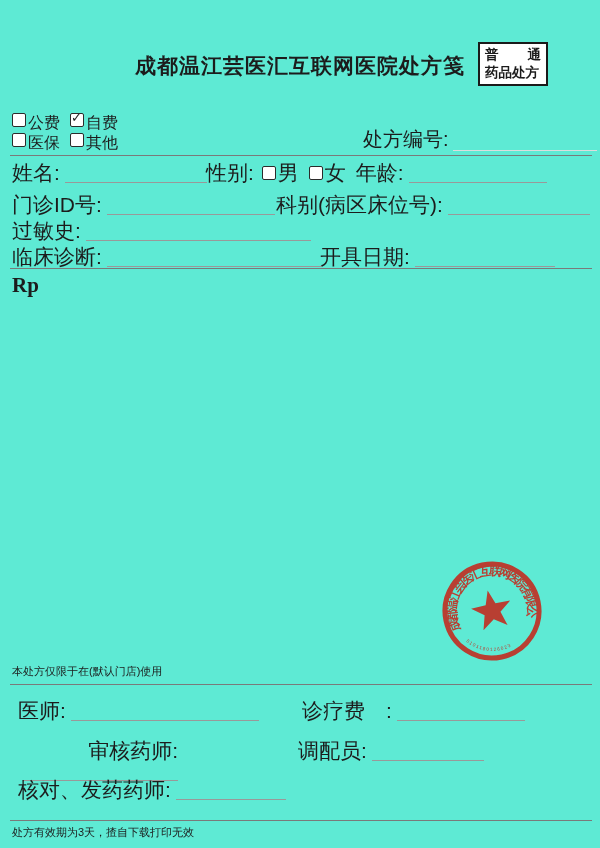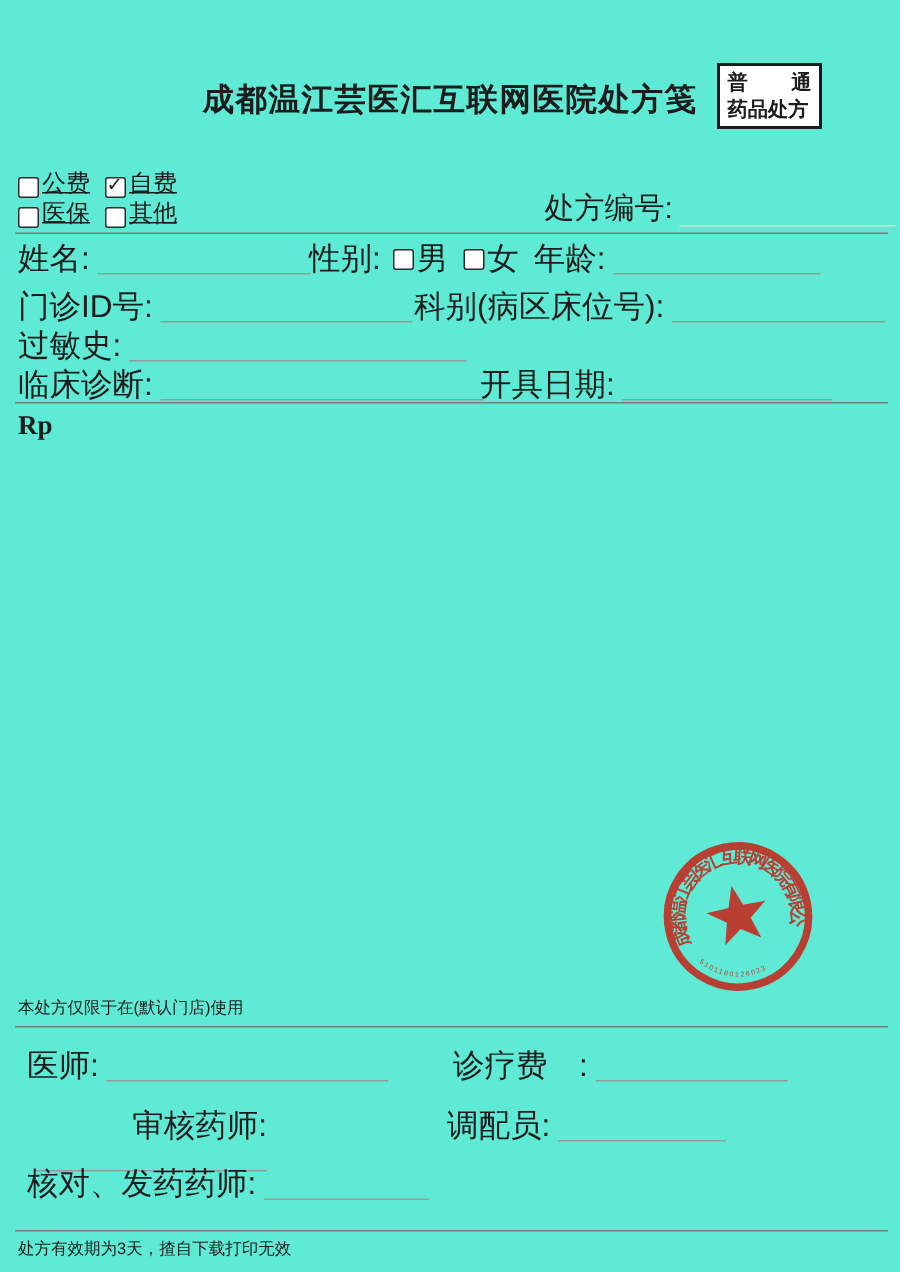--- a/index.html
+++ b/index.html
@@ -16,40 +16,40 @@
     position:absolute;left:478px;top:42px;width:56px;
     border:2px solid #1a1a1a;padding:2px 5px;
     font-size:13.5px;font-weight:bold;line-height:18px;background:#fff;
   }
   .badge .l1{display:flex;justify-content:space-between;}
   .pay{
     position:absolute;left:12px;top:113px;
     display:grid;grid-template-columns:58px auto;grid-row-gap:1px;
     font-size:16px;line-height:19px;
   }
-  .pay .opt{display:flex;align-items:flex-end;white-space:nowrap;text-decoration:underline;}
+  .pay .opt{display:flex;align-items:flex-start;white-space:nowrap;}
   .cbx{
     position:relative;display:inline-block;width:12px;height:12px;
     border:1.5px solid #2b2b2b;border-radius:2px;margin-right:2px;flex:0 0 auto;
     background:#fff;
   }
   .cbx .tick{
     position:absolute;left:0px;top:-3px;font-size:13px;font-weight:bold;color:#222;
     line-height:14px;
   }
   .g{
     position:absolute;display:flex;align-items:flex-end;white-space:nowrap;
     font-size:21px;line-height:20px;
   }
   .uline{display:inline-block;border-bottom:1px solid #999;height:19px;margin-left:5px;}
   .uline.faint{border-bottom-color:#ddd;}
   .divider{position:absolute;left:10px;right:8px;border-top:1.4px solid #7a7a7a;}
   .rp{
     position:absolute;left:12px;top:273px;
-    font-family:"Liberation Serif","DejaVu Serif",serif;font-size:18px;font-weight:bold;
+    font-family:"Liberation Serif","DejaVu Serif",serif;font-size:21px;font-weight:bold;
   }
   .stamp{
     position:absolute;left:436px;top:555px;width:112px;height:112px;
     transform:rotate(-12deg);opacity:.88;
   }
   .note{position:absolute;font-size:11px;}
   .mr8{margin-right:8px;}
   .gender-lbl{margin-right:10px;}
 </style>
 </head>

